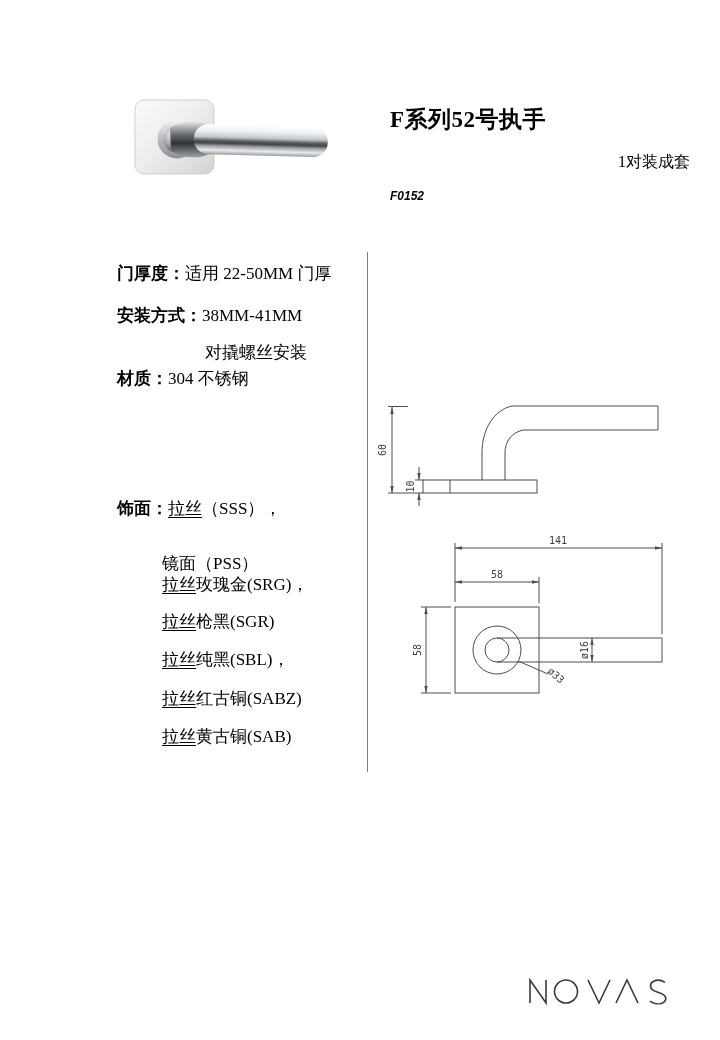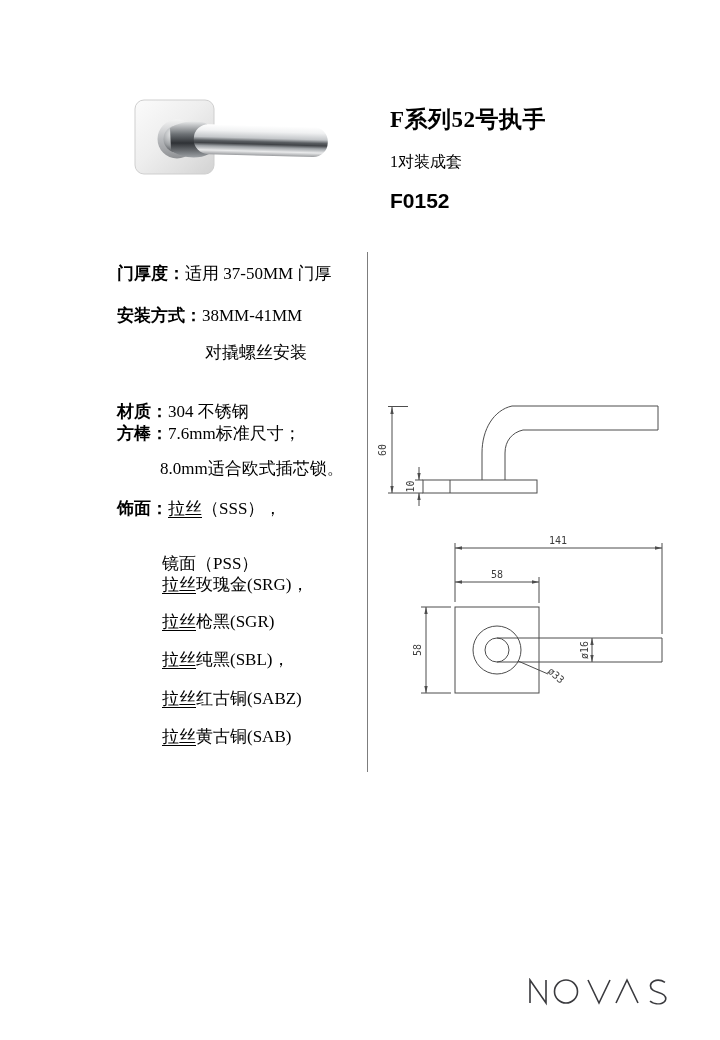--- a/index.html
+++ b/index.html
@@ -3,23 +3,23 @@
 <meta charset="utf-8">
 <style>
   html,body{margin:0;padding:0;background:#fff;}
   #page{position:relative;width:720px;height:1040px;background:#ffffff;overflow:hidden;
         font-family:"Liberation Serif","DejaVu Serif",serif;color:#000;}
 
   
   .title-block{position:absolute;left:390px;top:104px;width:300px;}
   .prod-title{font-size:23px;font-weight:bold;letter-spacing:.5px;
               font-family:"Liberation Serif","DejaVu Serif",serif;}
-  .prod-sub{font-size:16px;margin-top:17px;}
-  .prod-code{font-size:21px;font-weight:bold;margin-top:16px;
-             font-family:"Liberation Sans","DejaVu Sans",sans-serif;}
+  .prod-sub{font-size:16px;margin-top:17px;text-align:right;}
+  .prod-code{font-size:12px;font-weight:bold;margin-top:16px;
+             font-family:"Liberation Sans","DejaVu Sans",sans-serif;font-style:italic;}
 
   
   .v-divider{position:absolute;left:367px;top:252px;width:1px;height:520px;background:#7d7d7d;}
 
   
   .spec-row{position:absolute;left:117px;white-space:nowrap;font-size:17px;line-height:20px;}
   .spec-label{font-weight:bold;font-family:Liberation Serif, serif;}
   .spec-pre{text-decoration:underline;text-underline-offset:3px;}
   .ind-a{left:205px;}
   .ind-b{left:160px;}
@@ -87,26 +87,24 @@
   </svg>
 
   <div class="title-block">
     <div class="prod-title">F系列52号执手</div>
     <div class="prod-sub">1对装成套</div>
     <div class="prod-code">F0152</div>
   </div>
 
   <div class="v-divider"></div>
 
-  <div class="spec-row" style="top:264px"><span class="spec-label">门厚度：</span><span class="spec-pre"></span><span class="spec-value">适用 37-50MM 门厚</span></div>
+  <div class="spec-row" style="top:264px"><span class="spec-label">门厚度：</span><span class="spec-pre"></span><span class="spec-value">适用 22-50MM 门厚</span></div>
   <div class="spec-row" style="top:306px"><span class="spec-label">安装方式：</span><span class="spec-pre"></span><span class="spec-value">38MM-41MM</span></div>
   <div class="spec-row ind-a" style="top:343px"><span class="spec-label"></span><span class="spec-pre"></span><span class="spec-value">对撬螺丝安装</span></div>
-  <div class="spec-row" style="top:402px"><span class="spec-label">材质：</span><span class="spec-pre"></span><span class="spec-value">304 不锈钢</span></div>
-  <div class="spec-row" style="top:424px"><span class="spec-label">方棒：</span><span class="spec-pre"></span><span class="spec-value">7.6mm标准尺寸；</span></div>
-  <div class="spec-row ind-b" style="top:459px"><span class="spec-label"></span><span class="spec-pre"></span><span class="spec-value">8.0mm适合欧式插芯锁。</span></div>
+  <div class="spec-row" style="top:369px"><span class="spec-label">材质：</span><span class="spec-pre"></span><span class="spec-value">304 不锈钢</span></div>
   <div class="spec-row" style="top:499px"><span class="spec-label">饰面：</span><span class="spec-pre">拉丝</span><span class="spec-value">（SSS），</span></div>
   <div class="spec-row ind-c" style="top:554px"><span class="spec-label"></span><span class="spec-pre"></span><span class="spec-value">镜面（PSS）</span></div>
   <div class="spec-row ind-c" style="top:575px"><span class="spec-label"></span><span class="spec-pre">拉丝</span><span class="spec-value">玫瑰金(SRG)，</span></div>
   <div class="spec-row ind-c" style="top:612px"><span class="spec-label"></span><span class="spec-pre">拉丝</span><span class="spec-value">枪黑(SGR)</span></div>
   <div class="spec-row ind-c" style="top:650px"><span class="spec-label"></span><span class="spec-pre">拉丝</span><span class="spec-value">纯黑(SBL)，</span></div>
   <div class="spec-row ind-c" style="top:689px"><span class="spec-label"></span><span class="spec-pre">拉丝</span><span class="spec-value">红古铜(SABZ)</span></div>
   <div class="spec-row ind-c" style="top:727px"><span class="spec-label"></span><span class="spec-pre">拉丝</span><span class="spec-value">黄古铜(SAB)</span></div>
 
   <svg width="325" height="325" viewBox="0 0 325 325" style="position:absolute;left:375px;top:390px;">
     <defs>

